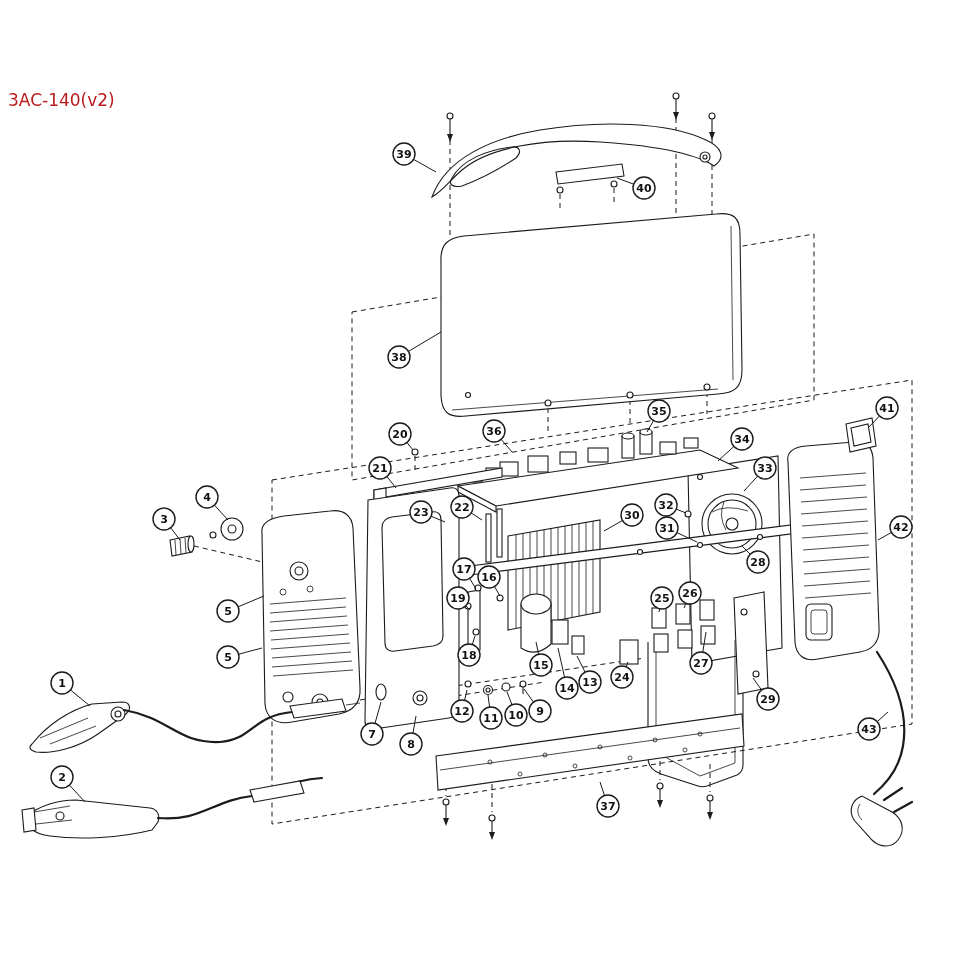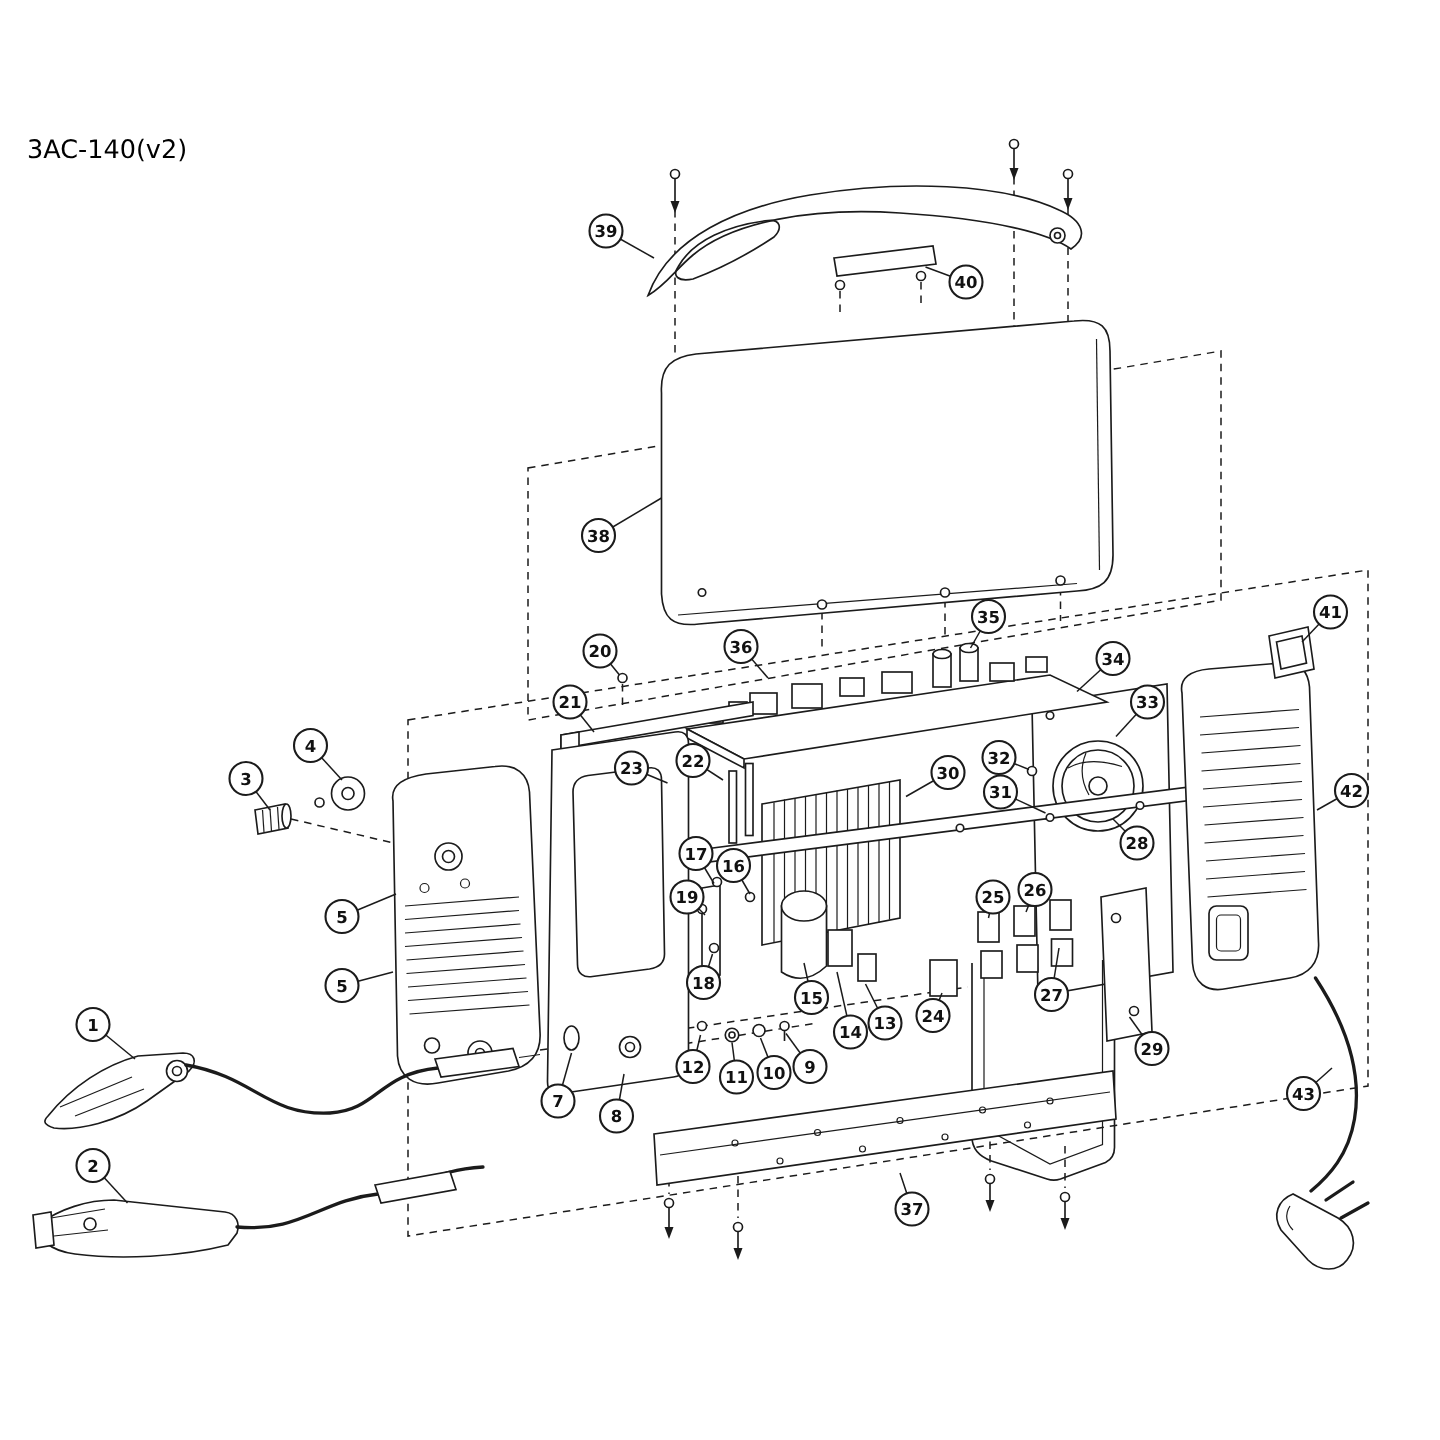--- a/index.html
+++ b/index.html
@@ -1,18 +1,18 @@
 <!DOCTYPE html>
 <html><head>
 <meta charset="utf-8">
 <style>
   html,body{margin:0;padding:0;background:#ffffff;}
   #page{position:relative;width:960px;height:960px;background:#fff;overflow:hidden;
         font-family:"DejaVu Sans",sans-serif;}
-  #title{position:absolute;left:18px;top:90px;font-size:17px;color:#000000;
+  #title{position:absolute;left:8px;top:90px;font-size:17px;color:#b91c1c;
          font-family:"DejaVu Sans",sans-serif;}
   svg{position:absolute;left:0;top:0;}
   .ln{stroke:#1b1b1b;stroke-width:1.1;fill:none;}
   .lnw{stroke:#1b1b1b;stroke-width:1.1;fill:#ffffff;}
   .dash{stroke:#1b1b1b;stroke-width:1;fill:none;stroke-dasharray:5 4;}
   .thin{stroke:#1b1b1b;stroke-width:.8;fill:none;}
   .cable{stroke:#1b1b1b;stroke-width:2.2;fill:none;stroke-linecap:round;}
   .fillb{fill:#1b1b1b;stroke:none;}
   .leader{stroke:#1b1b1b;stroke-width:1;fill:none;}
   .balloon{fill:#ffffff;stroke:#1b1b1b;stroke-width:1.4;}

